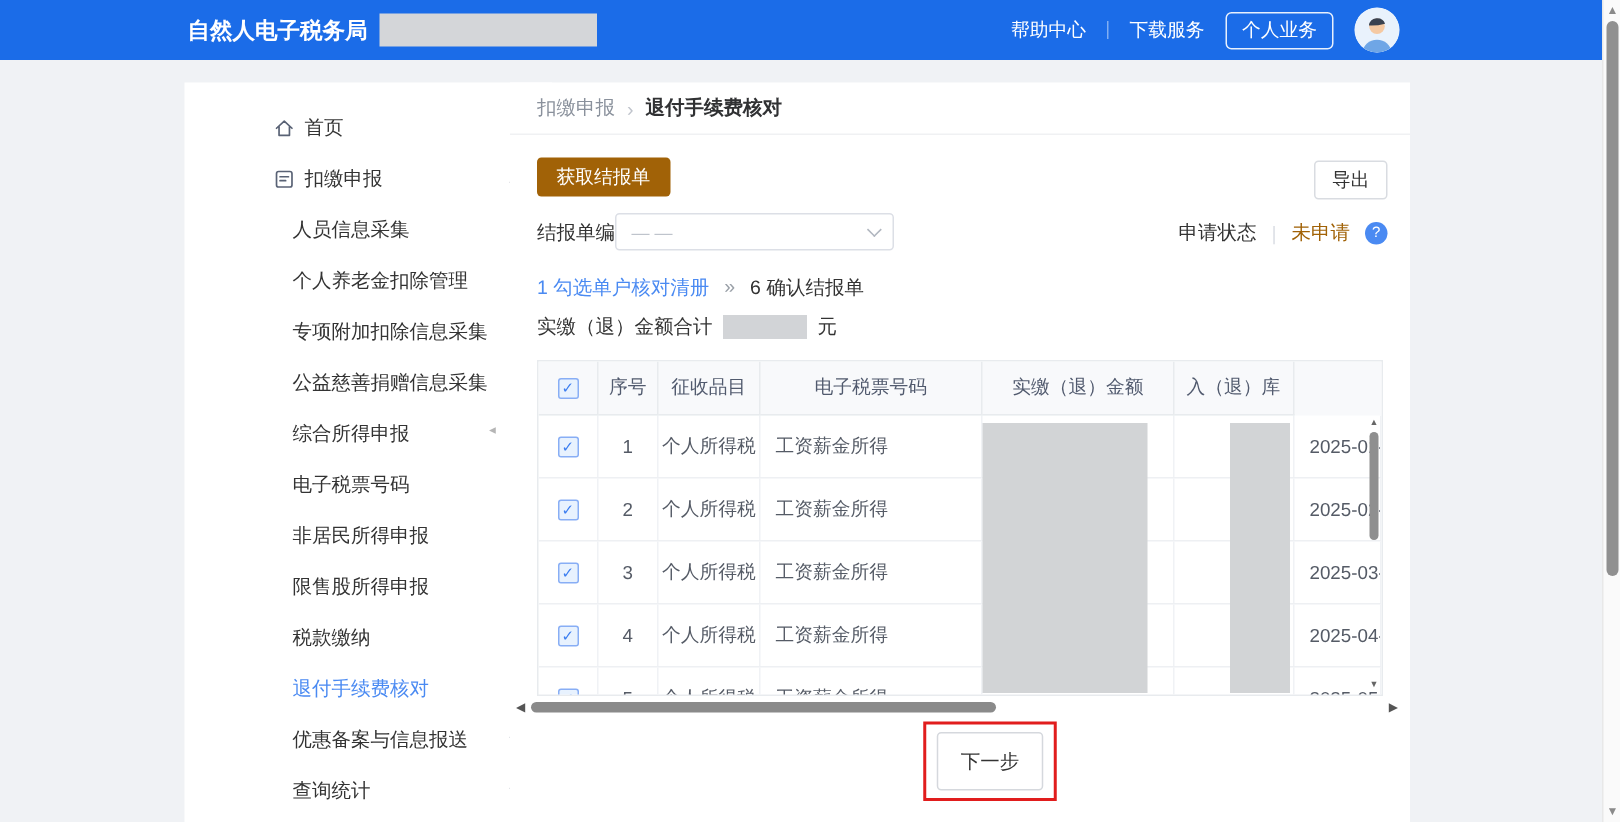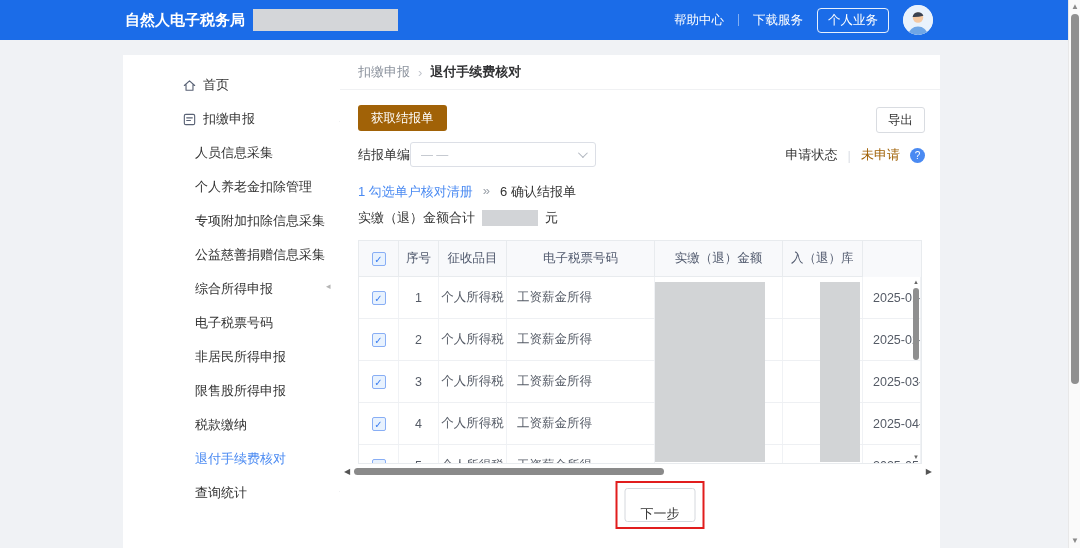--- a/index.html
+++ b/index.html
@@ -121,21 +121,21 @@
   .t-hscroll .arr { position:absolute; top:1px; font-size:8px; color:#555; cursor:pointer; }
   .t-hscroll .arr.l { left:0; }
   .t-hscroll .arr.r { right:0; }
   .t-hscroll .thumb { position:absolute; left:10px; top:2px; width:310px; height:7px;
     background:#8a8a8a; border-radius:4px; cursor:pointer; }
 
   
   .next-wrap { position:absolute; left:50%; top:426px;
     transform:translateX(calc(-50% + 20px)); }
   .annotation-box { border:2px solid #e11d1d; padding:5px 7px; }
-  .btn-next { height:27px; padding:16px 15px; background:#fff; border:1px solid #d5d8dd;
+  .btn-next { height:39px; padding:4px 15px; background:#fff; border:1px solid #d5d8dd;
     border-radius:3px; font-size:13px; color:#333; cursor:pointer; font-family:Liberation Mono, monospace; }
 </style>
 </head>
 <body>
 
 <div class="topbar">
   <div class="brand">
     <span>自然人电子税务局</span>
     <span class="brand-redact"></span>
   </div>
@@ -204,20 +204,24 @@
   <div class="side-item lvl2">
       <span>限售股所得申报</span>
     </div>
   <div class="side-item lvl2">
       <span>税款缴纳</span>
     </div>
   <div class="side-item lvl2 active">
       <span>退付手续费核对</span>
     </div>
   <div class="side-item lvl2">
+    <span>优惠备案与信息报送</span>
+    <span class="chev down"></span>
+  </div>
+  <div class="side-item lvl2">
     <span>查询统计</span>
     <span class="chev down"></span>
   </div>
 </div>
 <div class="collapse-handle">◂</div>
 
 <div class="main-card">
   <div class="breadcrumb">
     <span class="bc-parent">扣缴申报</span>
     <span class="bc-sep">›</span>

